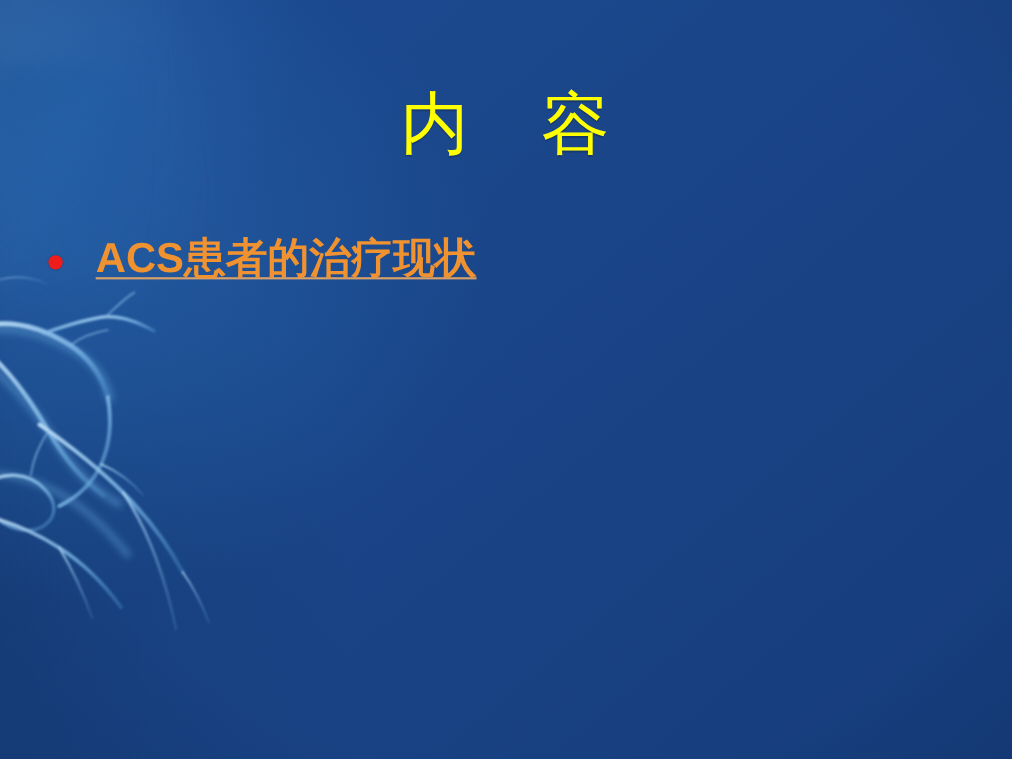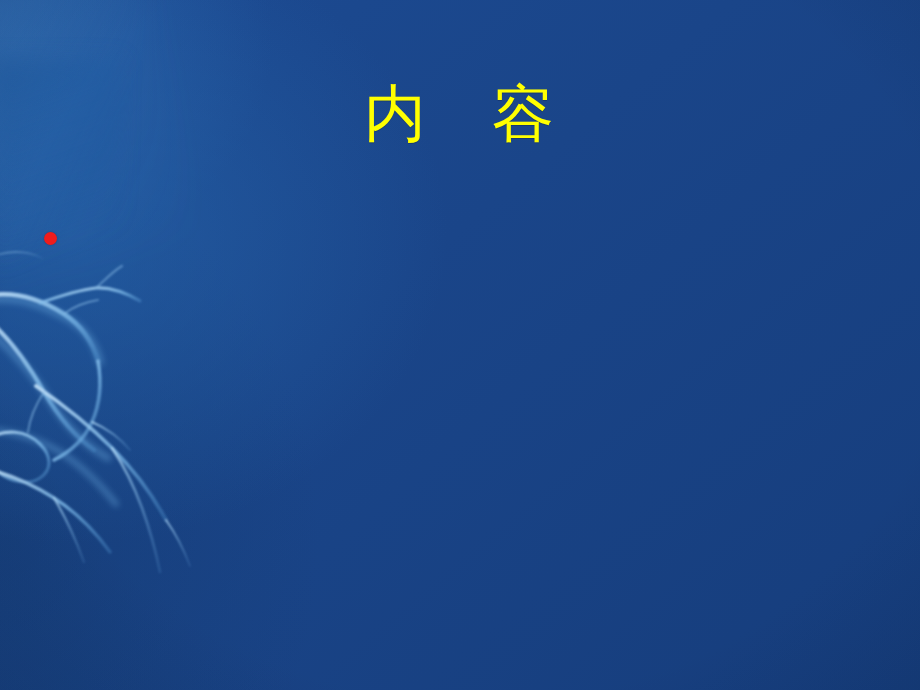--- a/index.html
+++ b/index.html
@@ -180,18 +180,19 @@
   </div>
 
   <div class="bg-vignette"></div>
 
   <div id="title">内　容</div>
 
   <div id="bullets">
 
     <div class="bullet-row">
       <span class="bullet-dot dot-red"></span>
+      <span class="bullet-text b1">ACS患者的治疗现状</span>
     </div>
 
 
   </div>
 
 </div>
 
 </body></html>

